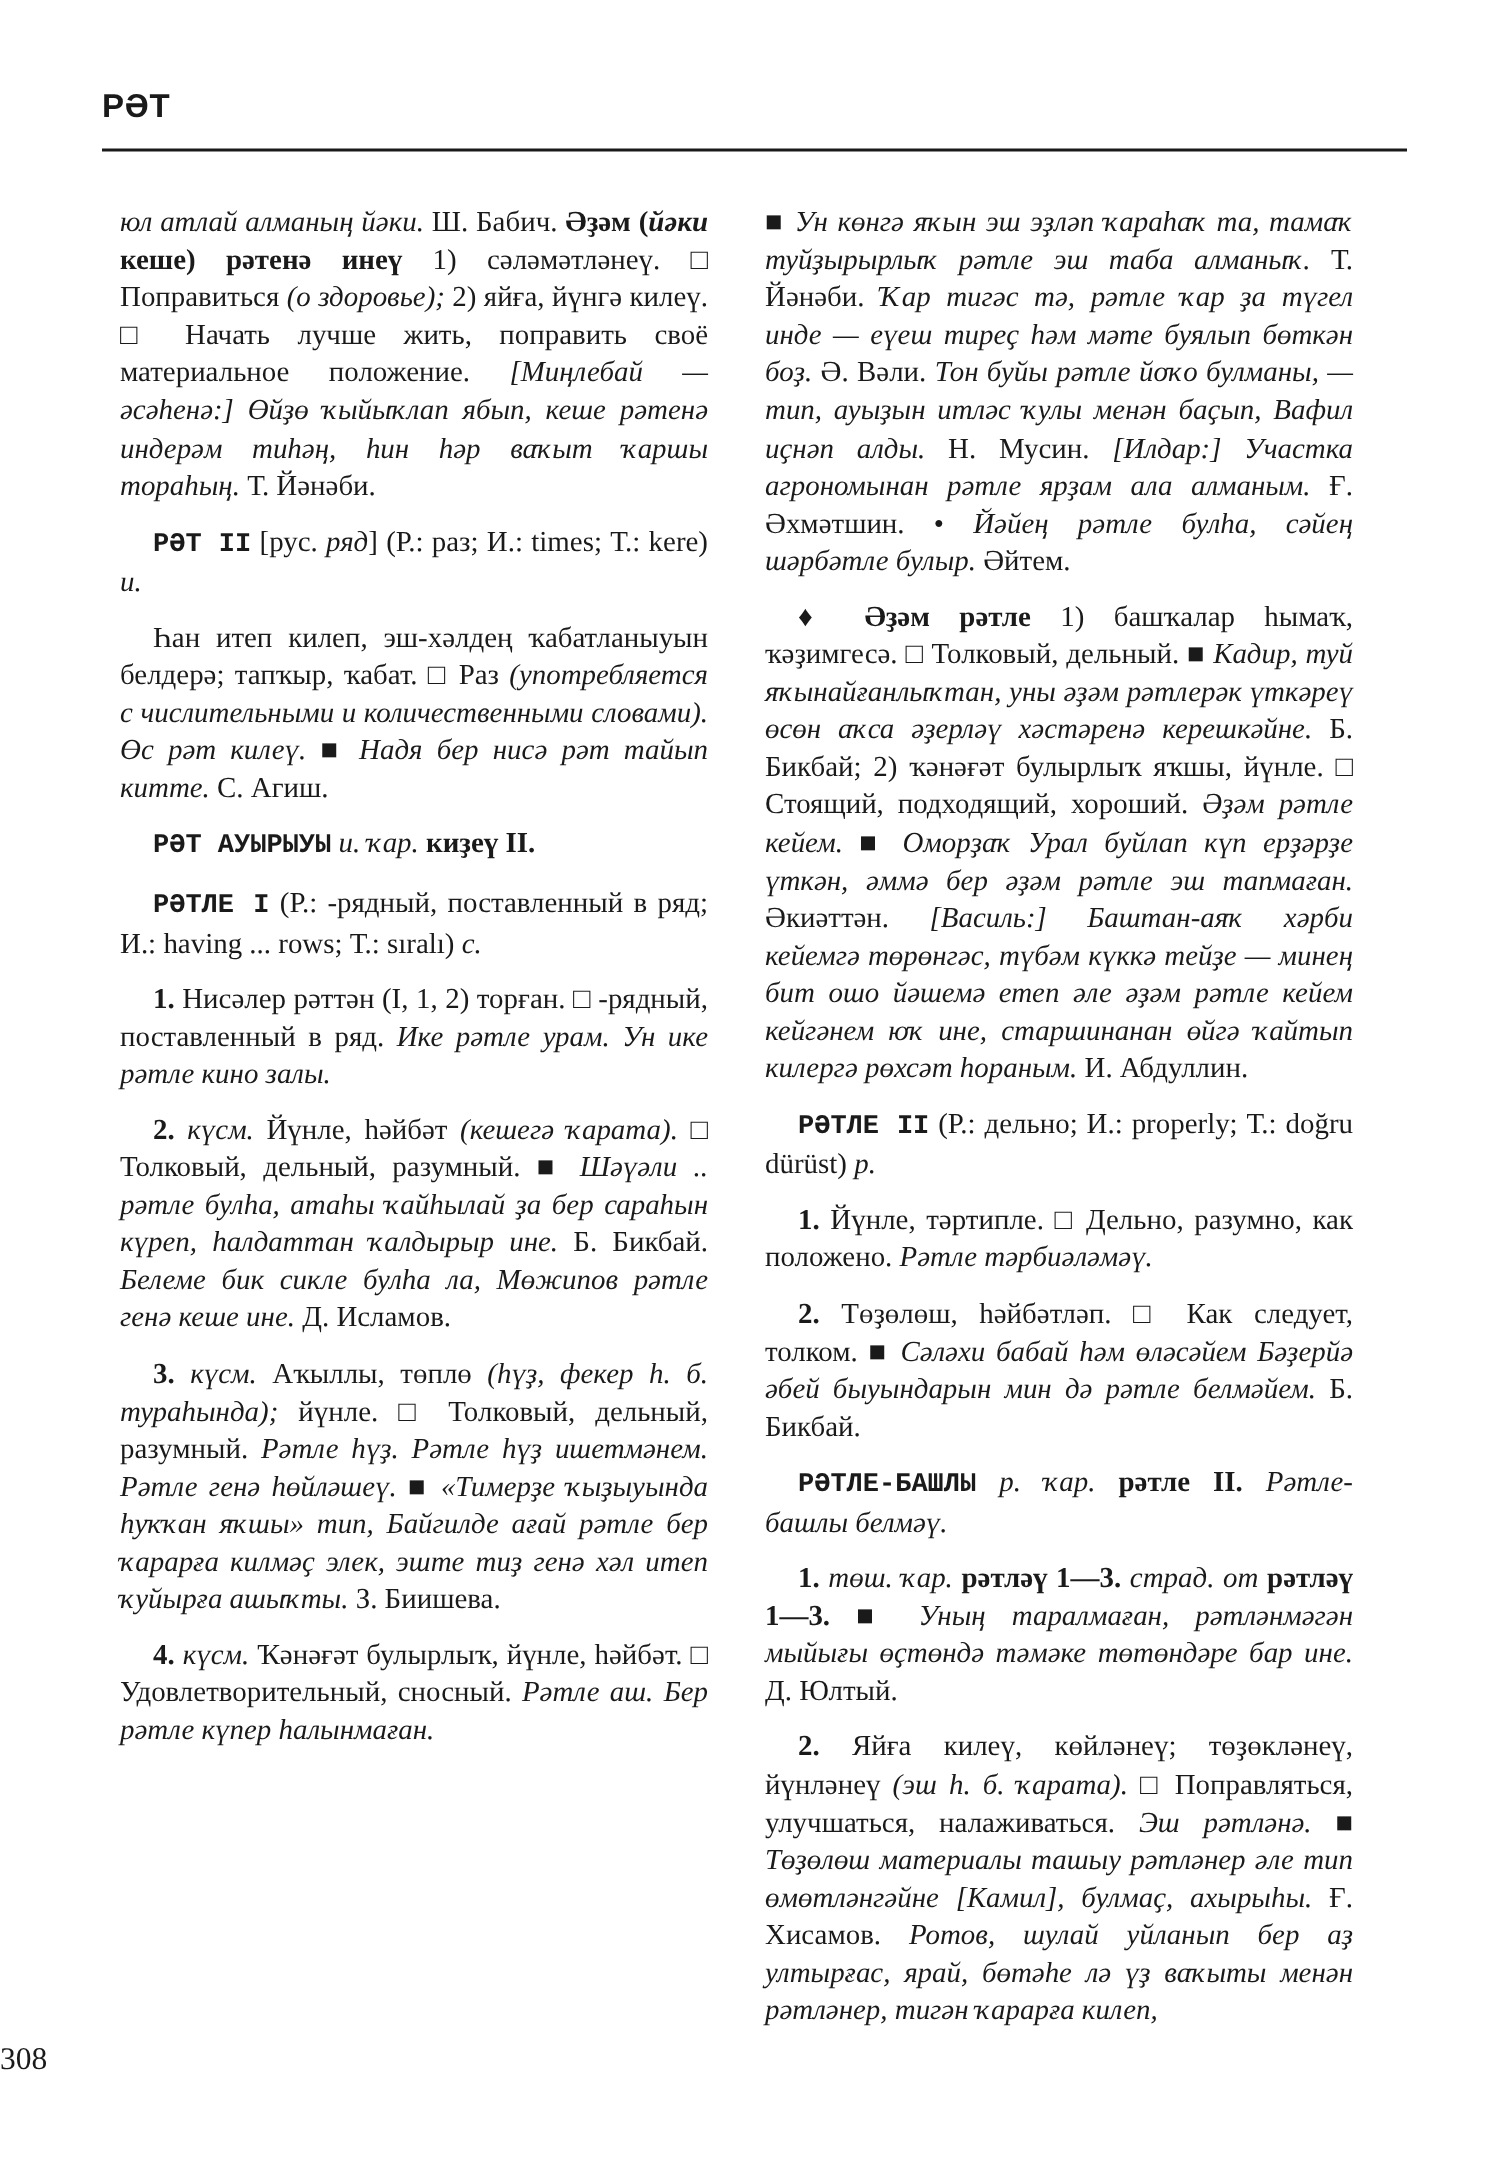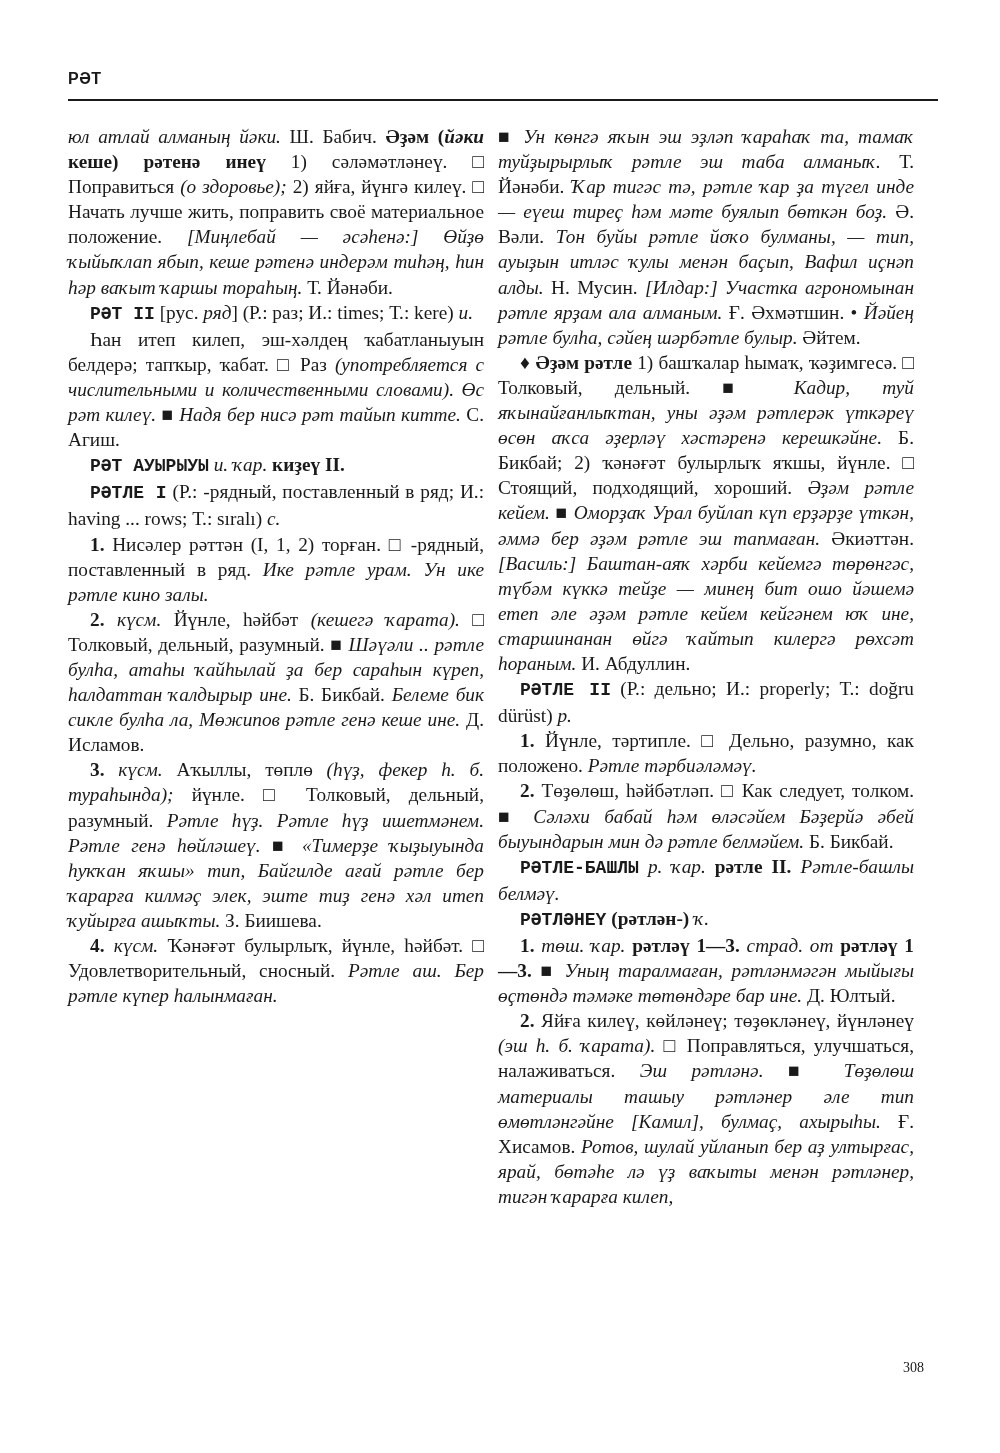--- a/index.html
+++ b/index.html
@@ -1,29 +1,29 @@
 <!DOCTYPE html>
 <html><head>
 <meta charset="utf-8">
 <style>
   html, body { margin:0; padding:0; background:#ffffff; }
   body { width:1000px; height:1453px; position:relative; overflow:hidden; color:#1a1a1a;
          font-family:"Liberation Serif","DejaVu Serif",serif; }
-  .running-head { position:absolute; left:68px; top:70px; font-family:"Liberation Sans","DejaVu Sans",sans-serif;
-                  font-weight:bold; font-size:16px; letter-spacing:0.5px; }
+  .running-head { position:absolute; left:68px; top:58px; font-family:"Liberation Sans","DejaVu Sans",sans-serif;
+                  font-weight:bold; font-size:22px; letter-spacing:0.5px; }
   .rule { position:absolute; left:68px; top:99px; width:870px; height:2px; background:#1a1a1a; }
   .col { position:absolute; top:124px; width:416px; font-size:19.3px; line-height:25.1px; text-align:justify; hyphens:manual; }
   .col.left { left:68px; }
   .col.right { left:498px; }
-  .col p { margin:0; }
+  .col p { margin:12px; }
   .col p.ind { text-indent:22px; }
   .hw { font-family:Liberation Mono, monospace; font-weight:bold; font-size:18px; }
   b { font-weight:bold; }
   i { font-style:italic; }
-  .pageno { position:absolute; left:0; width:924px; top:1360px; text-align:right; font-size:14px; }
+  .pageno { position:absolute; left:0; width:924px; top:1360px; text-align:left; font-size:21px; }
 </style>
 </head>
 <body>
 
 <div class="running-head">РӘТ</div>
 <div class="rule"></div>
 
 <div class="col left">
     <p><i>юл атлай алманың йәки.</i><span> Ш. Бабич. </span><b>Әҙәм (</b><b style="font-style: italic;">йәки</b><b> кеше) рәтенә инеү</b><span> 1) сәләмәтләнеү. □ Поправиться </span><i>(о здоровье);</i><span> 2) яйға, йүнгә килеү. □ Начать лучше жить, поправить своё материальное положение. </span><i>[Миңлебай — әсәһенә:] Өйҙө ҡыйыҡлап ябып, кеше рәтенә индерәм тиһәң, һин һәр ваҡыт ҡаршы тораһың.</i><span> Т. Йәнәби.</span></p>
     <p class="ind"><span class="hw">РӘТ II</span><span> [рус. </span><i>ряд</i><span>] (Р.: раз; И.: times; Т.: kere) </span><i>и.</i></p>
@@ -35,18 +35,17 @@
     <p class="ind"><b>3.</b><i> күсм.</i><span> Аҡыллы, төплө </span><i>(һүҙ, фекер һ. б. тураһында);</i><span> йүнле. □ Толковый, дельный, разумный. </span><i>Рәтле һүҙ. Рәтле һүҙ ишетмәнем. Рәтле генә һөйләшеү.</i><span> ■ </span><i>«Тимерҙе ҡыҙыуында һуҡҡан яҡшы» тип, Байгилде ағай рәтле бер ҡарарға килмәҫ элек, эште тиҙ генә хәл итеп ҡуйырға ашыҡты.</i><span> З. Биишева.</span></p>
     <p class="ind"><b>4.</b><i> күсм.</i><span> Ҡәнәғәт булырлыҡ, йүнле, һәйбәт. □ Удовлетворительный, сносный. </span><i>Рәтле аш. Бер рәтле күпер һалынмаған.</i></p>
   </div>
 <div class="col right">
     <p><span>■ </span><i>Ун көнгә яҡын эш эҙләп ҡараһаҡ та, тамаҡ туйҙырырлыҡ рәтле эш таба алманыҡ.</i><span> Т. Йәнәби. </span><i>Ҡар тигәс тә, рәтле ҡар ҙа түгел инде — еүеш тиреҫ һәм мәте буялып бөткән боҙ.</i><span> Ә. Вәли. </span><i>Тон буйы рәтле йоҡо булманы, — тип, ауыҙын итләс ҡулы менән баҫып, Вафил иҫнәп алды.</i><span> Н. Мусин. </span><i>[Илдар:] Участка агрономынан рәтле ярҙам ала алманым.</i><span> Ғ. Әхмәтшин. • </span><i>Йәйең рәтле булһа, сәйең шәрбәтле булыр.</i><span> Әйтем.</span></p>
     <p class="ind"><span>♦ </span><b>Әҙәм рәтле</b><span> 1) башҡалар һымаҡ, ҡәҙимгесә. □ Толковый, дельный. ■ </span><i>Кадир, туй яҡынайғанлыҡтан, уны әҙәм рәтлерәк үткәреү өсөн аҡса әҙерләү хәстәренә керешкәйне.</i><span> Б. Бикбай; 2) ҡәнәғәт булырлыҡ яҡшы, йүнле. □ Стоящий, подходящий, хороший. </span><i>Әҙәм рәтле кейем.</i><span> ■ </span><i>Оморҙаҡ Урал буйлап күп ерҙәрҙе үткән, әммә бер әҙәм рәтле эш тапмаған.</i><span> Әкиәттән. </span><i>[Василь:] Баштан-аяҡ хәрби кейемгә төрөнгәс, түбәм күккә тейҙе — минең бит ошо йәшемә етеп әле әҙәм рәтле кейем кейгәнем юҡ ине, старшинанан өйгә ҡайтып килергә рөхсәт һораным.</i><span> И. Абдуллин.</span></p>
     <p class="ind"><span class="hw">РӘТЛЕ II</span><span> (Р.: дельно; И.: properly; Т.: doğru dürüst) </span><i>р.</i></p>
     <p class="ind"><b>1.</b><span> Йүнле, тәртипле. □ Дельно, разумно, как положено. </span><i>Рәтле тәрбиәләмәү.</i></p>
     <p class="ind"><b>2.</b><span> Төҙөлөш, һәйбәтләп. □ Как следует, толком. ■ </span><i>Сәләхи бабай һәм өләсәйем Бәҙерйә әбей быуындарын мин дә рәтле белмәйем.</i><span> Б. Бикбай.</span></p>
     <p class="ind"><span class="hw">РӘТЛЕ-БАШЛЫ</span><i> р. ҡар.</i><b> рәтле II. </b><i>Рәтле-башлы белмәү.</i></p>
-    <p class="ind"><span class="hw">РӘТЛӘНЕҮ</span><b> (рәтлән-)</b><i> ҡ.</i></p>
     <p class="ind"><b>1.</b><i> төш. ҡар.</i><b> рәтләү 1—3.</b><i> страд. от</i><b> рәтләү 1—3.</b><span> ■ </span><i>Уның таралмаған, рәтләнмәгән мыйығы өҫтөндә тәмәке төтөндәре бар ине.</i><span> Д. Юлтый.</span></p>
     <p class="ind"><b>2.</b><span> Яйға килеү, көйләнеү; төҙөкләнеү, йүнләнеү </span><i>(эш һ. б. ҡарата).</i><span> □ Поправляться, улучшаться, налаживаться. </span><i>Эш рәтләнә.</i><span> ■ </span><i>Төҙөлөш материалы ташыу рәтләнер әле тип өмөтләнгәйне [Камил], булмаҫ, ахырыһы.</i><span> Ғ. Хисамов. </span><i>Ротов, шулай уйланып бер аҙ ултырғас, ярай, бөтәһе лә үҙ ваҡыты менән рәтләнер, тигән ҡарарға килеп,</i></p>
   </div>
 
 <div class="pageno">308</div>
 
 </body></html>

